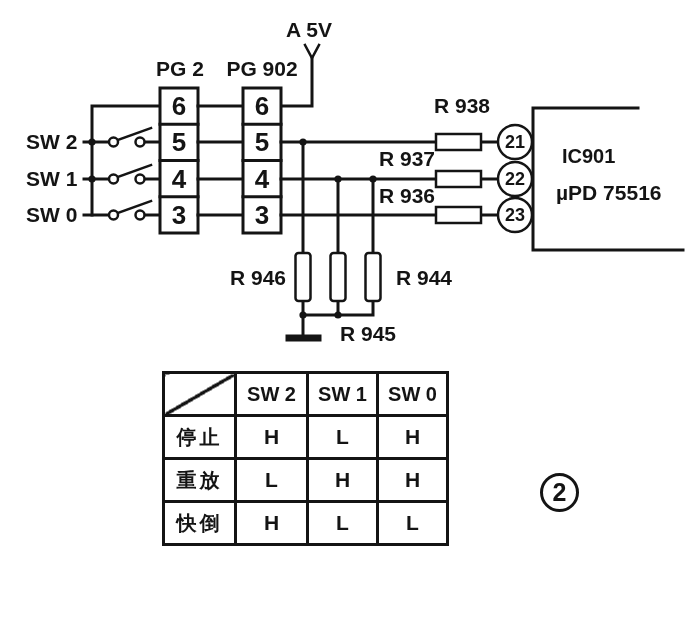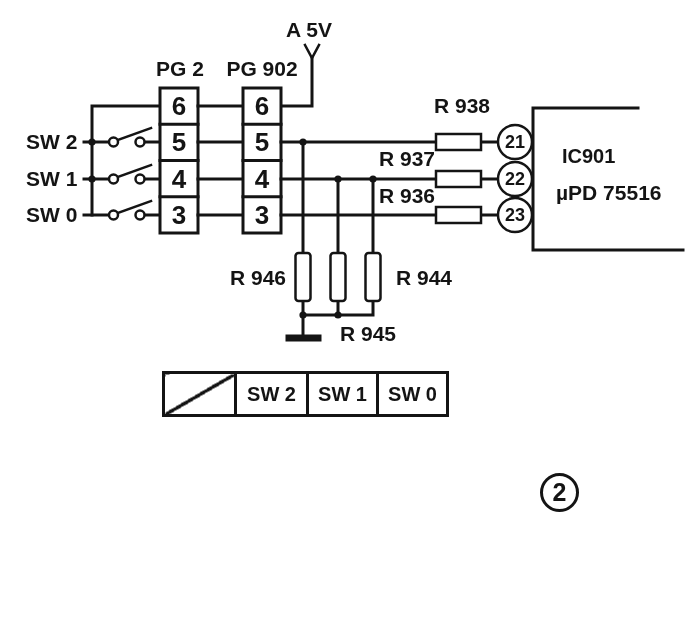--- a/index.html
+++ b/index.html
@@ -177,20 +177,38 @@
 
 
 <table id="truth-table">
   <tbody>
       <tr>
     <td class="diag c0"></td>
     <th class="hdr c1">SW 2</th>
     <th class="hdr c2">SW 1</th>
     <th class="hdr c3">SW 0</th>
   </tr>
+  <tr>
+    <th class="rowlab">停止</th>
+    <td class="val">H</td>
+    <td class="val">L</td>
+    <td class="val">H</td>
+  </tr>
+  <tr>
+    <th class="rowlab">重放</th>
+    <td class="val">L</td>
+    <td class="val">H</td>
+    <td class="val">H</td>
+  </tr>
+  <tr>
+    <th class="rowlab">快倒</th>
+    <td class="val">H</td>
+    <td class="val">L</td>
+    <td class="val">L</td>
+  </tr>
 </tbody>
   </table>
 
 
 <div id="figure-badge">2</div>
 
 
 
 
 </body></html>

